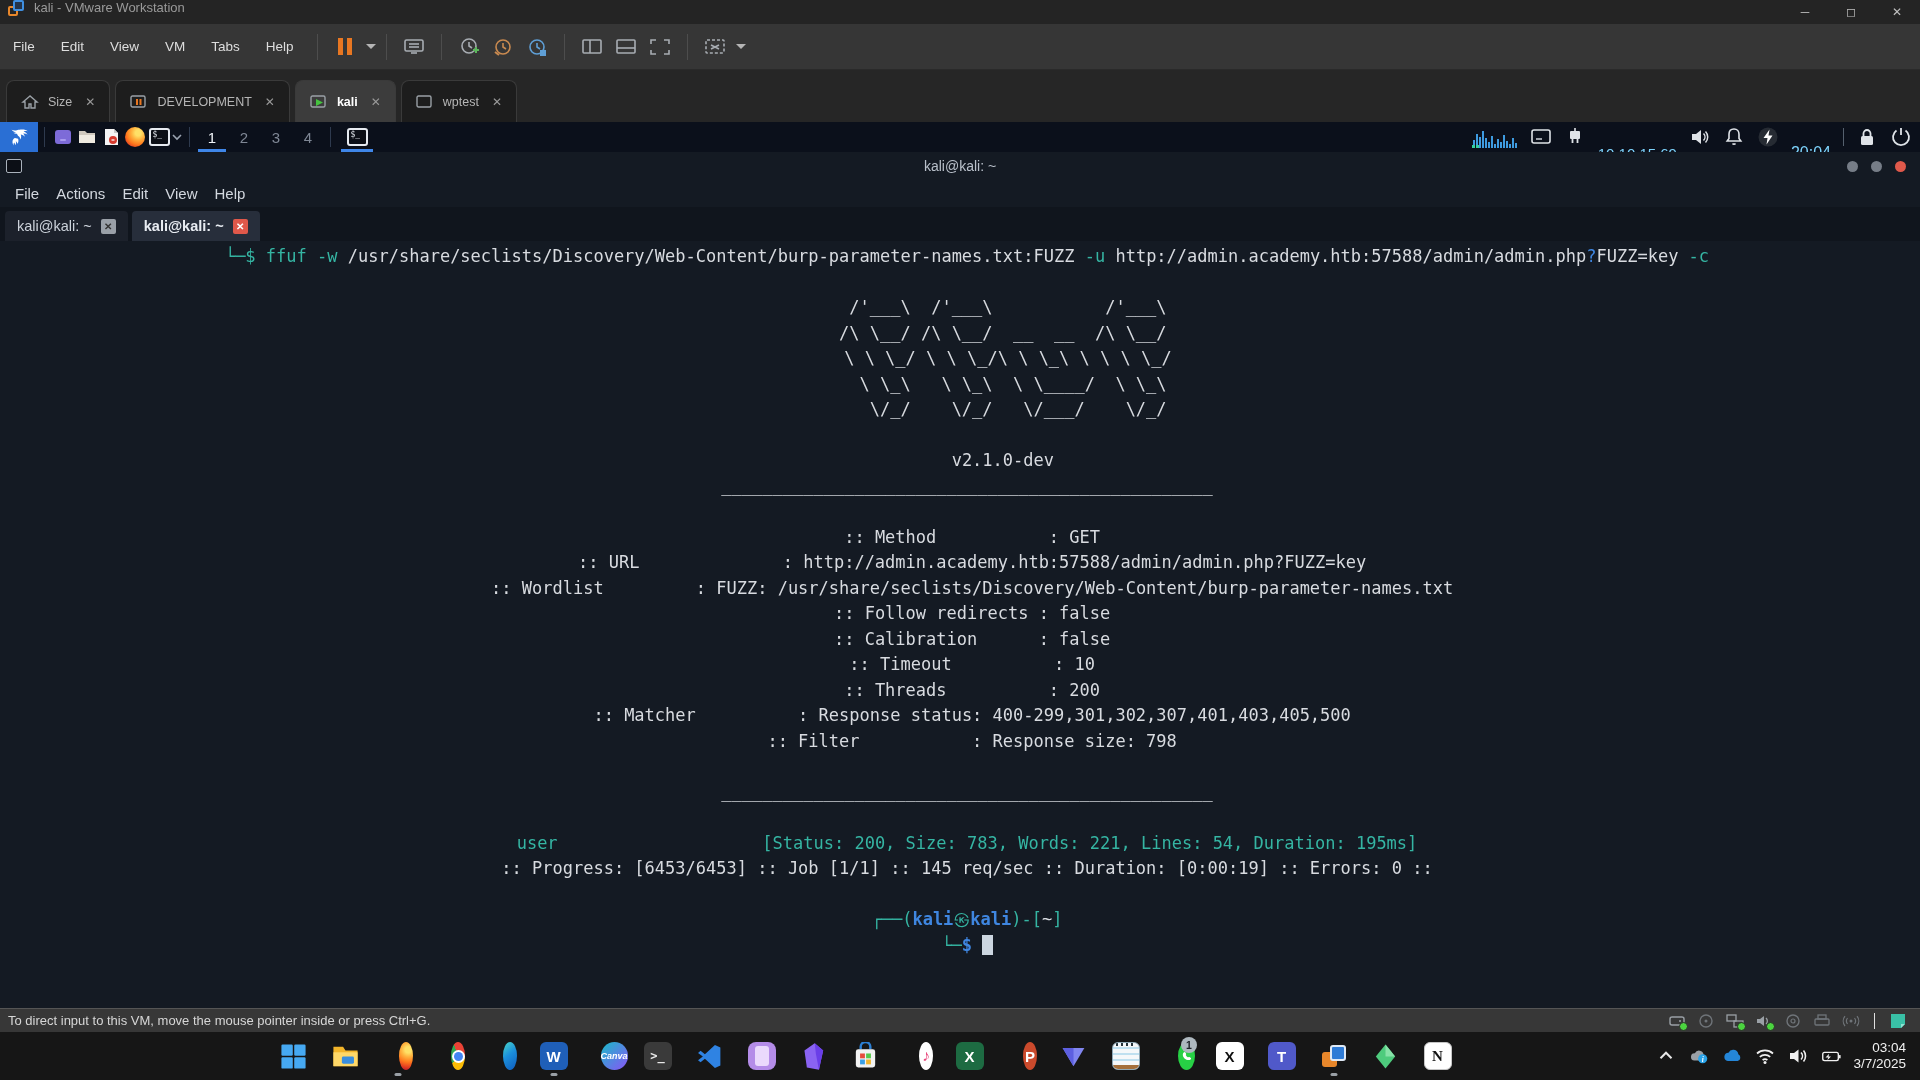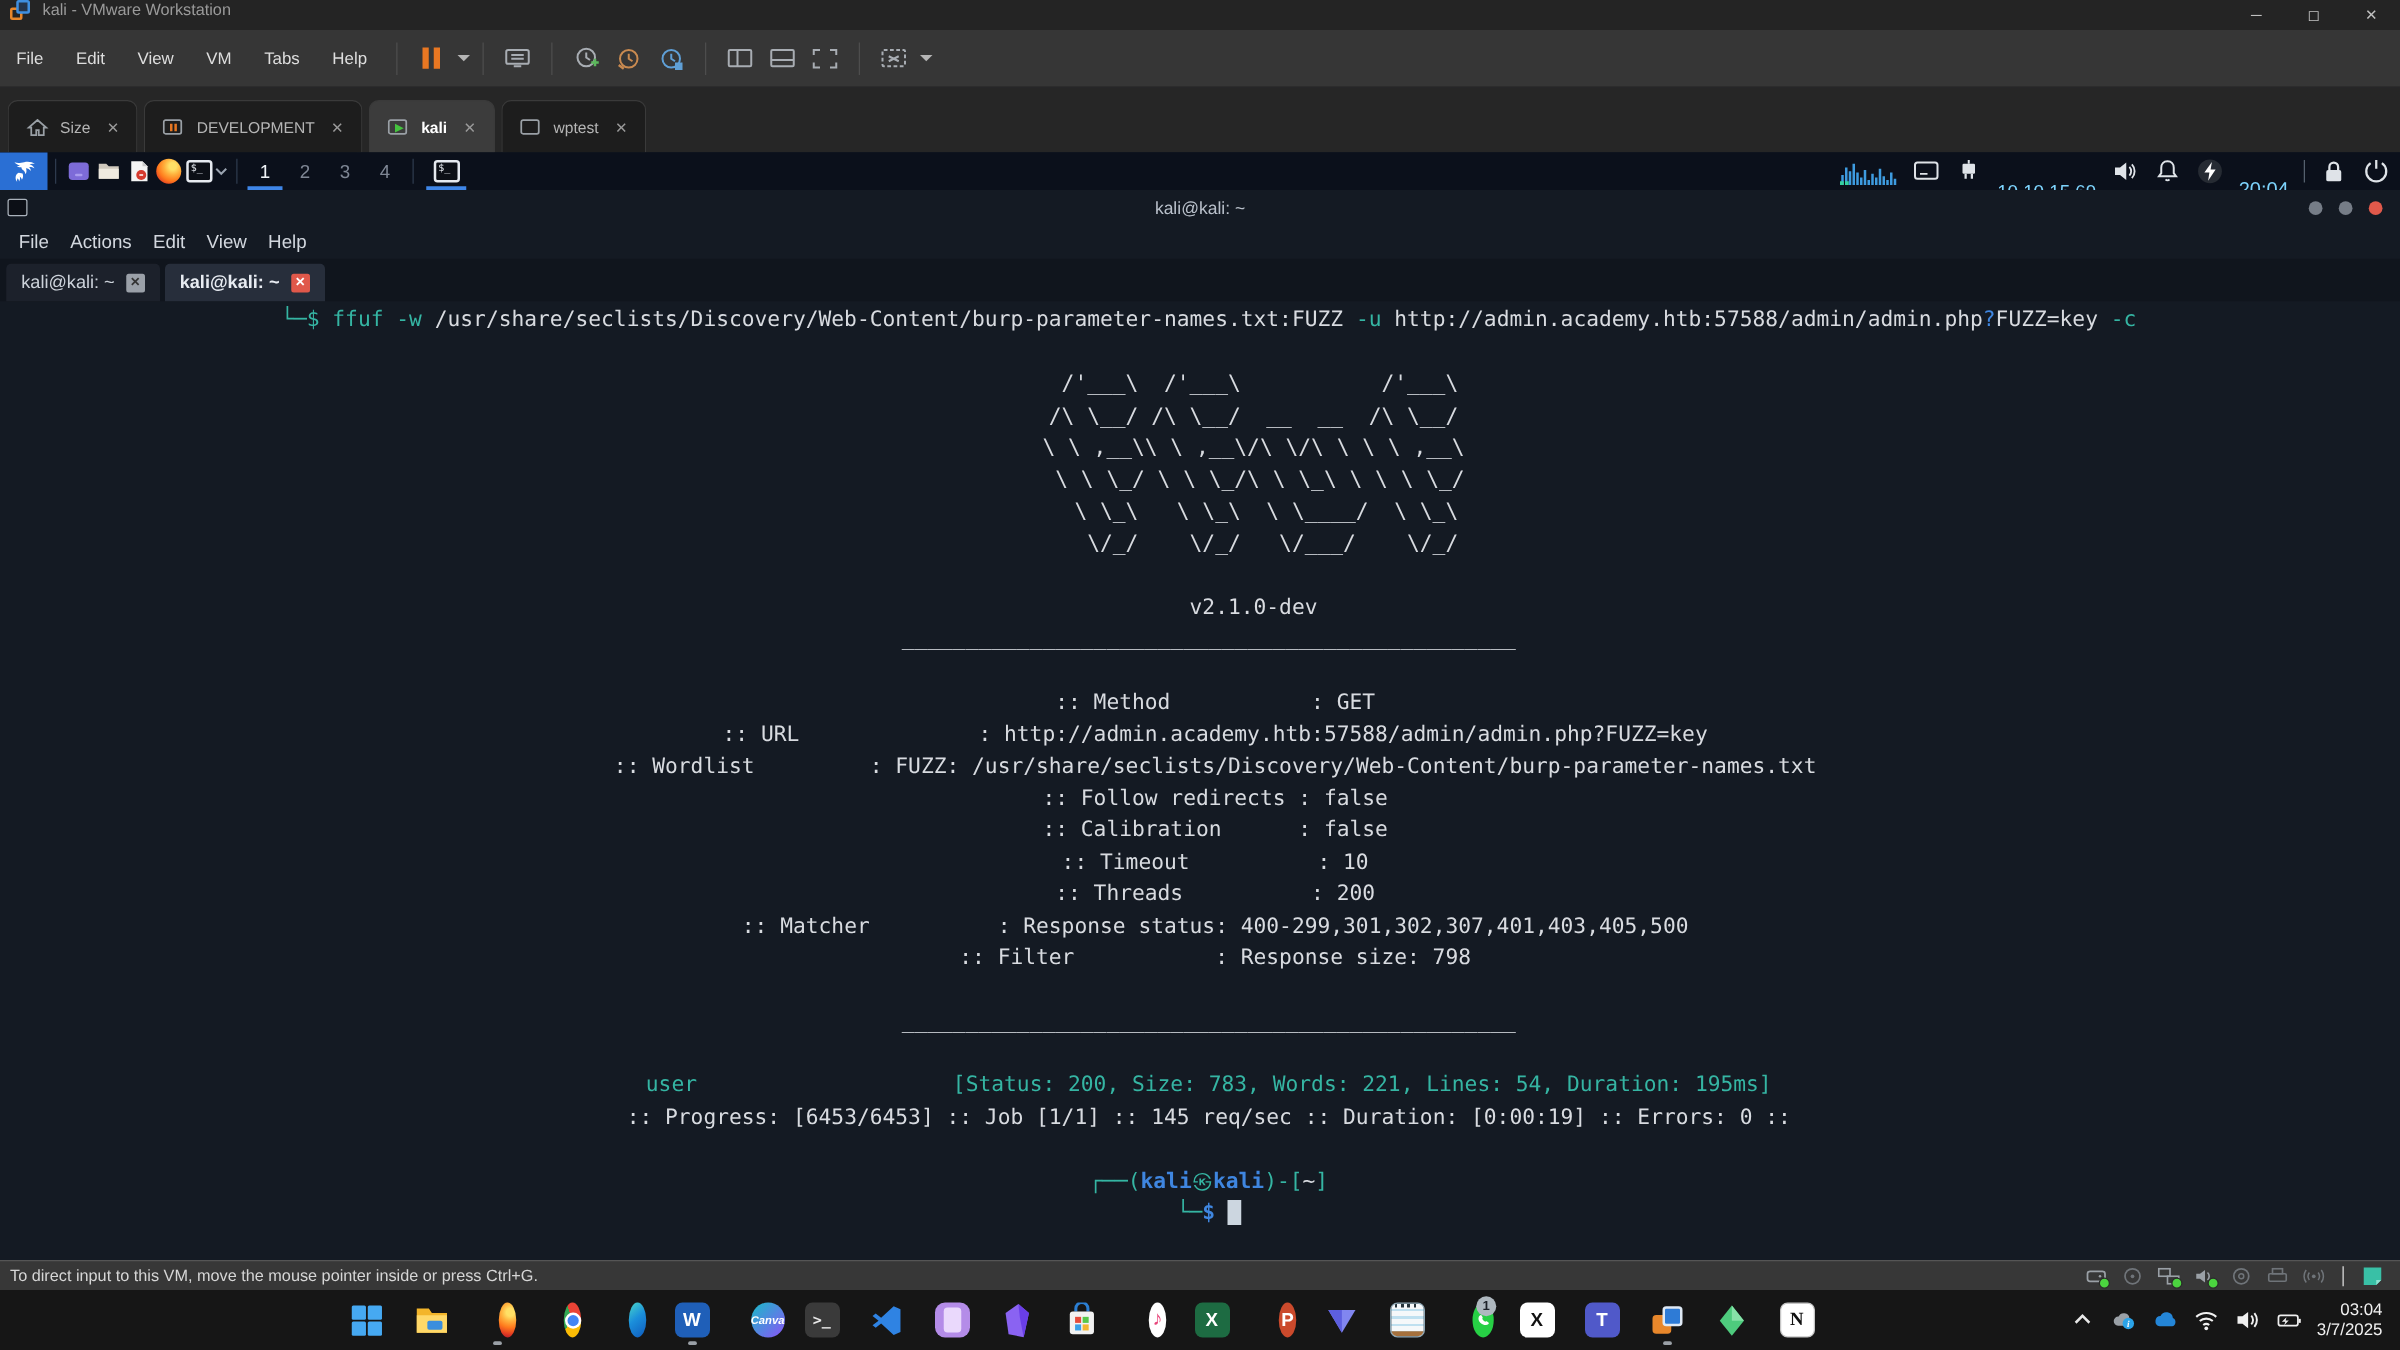--- a/index.html
+++ b/index.html
@@ -363,21 +363,20 @@
         <div class="term-tab active">
           <span>kali@kali: ~</span>
           <span class="ttx red">✕</span>
         </div>
       </div>
       <div id="term-out">
           <div class="tl"><span class="c-t">└─$</span><span class="c-w"> </span><span class="c-t">ffuf</span><span class="c-w"> </span><span class="c-t">-w</span><span class="c-w"> /usr/share/seclists/Discovery/Web-Content/burp-parameter-names.txt:FUZZ </span><span class="c-t">-u</span><span class="c-w"> http://admin.academy.htb:57588/admin/admin.php</span><span class="c-u">?</span><span class="c-w">FUZZ=key </span><span class="c-t">-c</span></div>
           <div class="tl"></div>
           <div class="tl"><span class="c-w">        /'___\  /'___\           /'___\</span></div>
           <div class="tl"><span class="c-w">       /\ \__/ /\ \__/  __  __  /\ \__/</span></div>
-          <div class="tl"><span class="c-w">       \ \ ,__\\ \ ,__\/\ \/\ \ \ \ ,__\</span></div>
           <div class="tl"><span class="c-w">        \ \ \_/ \ \ \_/\ \ \_\ \ \ \ \_/</span></div>
           <div class="tl"><span class="c-w">         \ \_\   \ \_\  \ \____/  \ \_\</span></div>
           <div class="tl"><span class="c-w">          \/_/    \/_/   \/___/    \/_/</span></div>
           <div class="tl"></div>
           <div class="tl"><span class="c-w">       v2.1.0-dev</span></div>
           <div class="tl"><span class="c-w">________________________________________________</span></div>
           <div class="tl"></div>
           <div class="tl"><span class="c-w"> :: Method           : GET</span></div>
           <div class="tl"><span class="c-w"> :: URL              : http://admin.academy.htb:57588/admin/admin.php?FUZZ=key</span></div>
           <div class="tl"><span class="c-w"> :: Wordlist         : FUZZ: /usr/share/seclists/Discovery/Web-Content/burp-parameter-names.txt</span></div>

